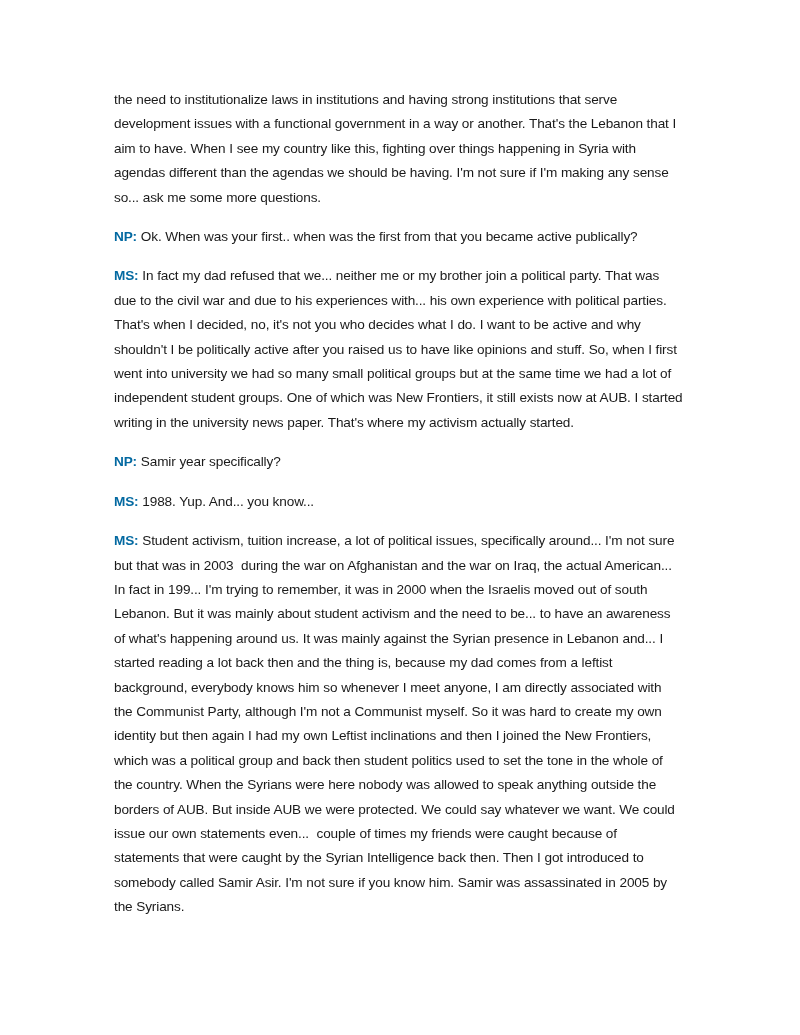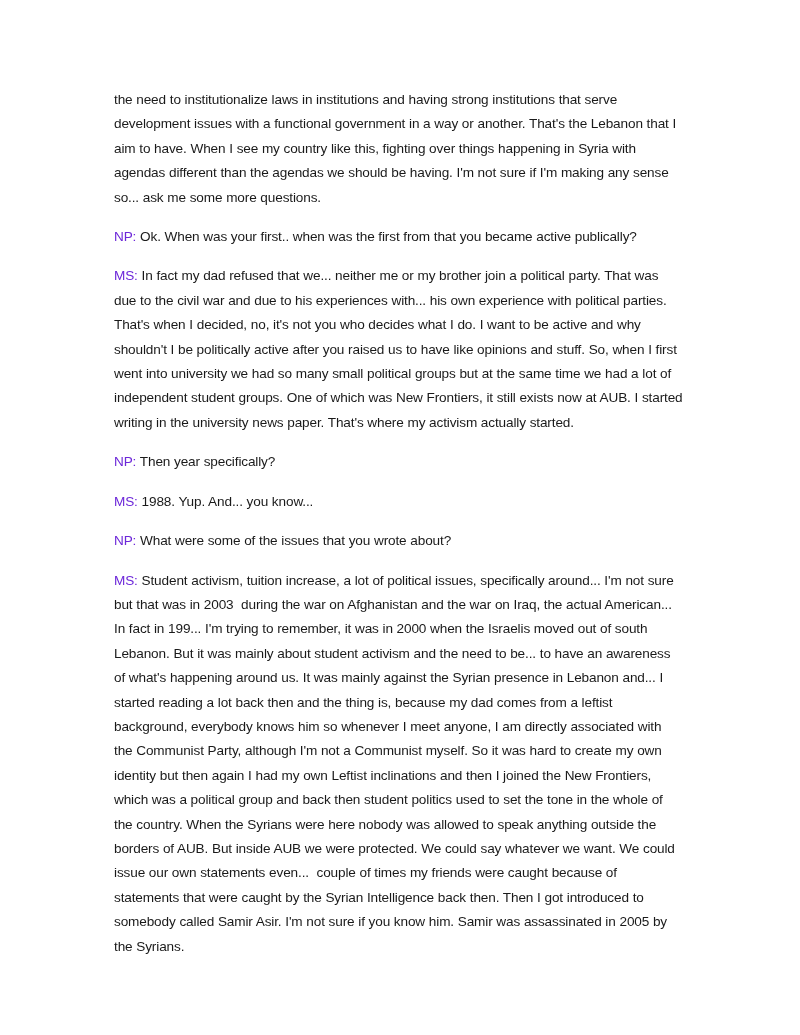--- a/index.html
+++ b/index.html
@@ -35,41 +35,40 @@
     text-align: left;
     color: #1a1a1a;
     letter-spacing: -0.01em;
     word-spacing: 0.01em;
     white-space: pre-wrap;
   }
   .para:last-child {
     margin-bottom: 0;
   }
   .speaker {
-    font-weight: normal;
-    color: #6d28d9;
+    font-weight: bold;
+    color: #0369a1;
   }
   .body-text {
     font-weight: normal;
   }
 </style>
 </head>
 <body>
 
 <div class="page">
   <div class="transcript">
 
     <p class="para"><span class="speaker"></span><span class="body-text">the need to institutionalize laws in institutions and having strong institutions that serve development issues with a functional government in a way or another. That's the Lebanon that I aim to have. When I see my country like this, fighting over things happening in Syria with agendas different than the agendas we should be having. I'm not sure if I'm making any sense so... ask me some more questions.</span></p>
 
     <p class="para"><span class="speaker">NP:</span><span class="body-text"> Ok. When was your first.. when was the first from that you became active publically?</span></p>
 
     <p class="para"><span class="speaker">MS:</span><span class="body-text"> In fact my dad refused that we... neither me or my brother join a political party. That was due to the civil war and due to his experiences with... his own experience with political parties. That's when I decided, no, it's not you who decides what I do. I want to be active and why shouldn't I be politically active after you raised us to have like opinions and stuff. So, when I first went into university we had so many small political groups but at the same time we had a lot of independent student groups. One of which was New Frontiers, it still exists now at AUB. I started writing in the university news paper. That's where my activism actually started.</span></p>
 
-    <p class="para"><span class="speaker">NP:</span><span class="body-text"> Then year specifically?</span></p>
+    <p class="para"><span class="speaker">NP:</span><span class="body-text"> Samir year specifically?</span></p>
 
     <p class="para"><span class="speaker">MS:</span><span class="body-text"> 1988. Yup. And... you know...</span></p>
 
-    <p class="para"><span class="speaker">NP:</span><span class="body-text"> What were some of the issues that you wrote about?</span></p>
 
     <p class="para"><span class="speaker">MS:</span><span class="body-text"> Student activism, tuition increase, a lot of political issues, specifically around... I'm not sure but that was in 2003  during the war on Afghanistan and the war on Iraq, the actual American... In fact in 199... I'm trying to remember, it was in 2000 when the Israelis moved out of south Lebanon. But it was mainly about student activism and the need to be... to have an awareness of what's happening around us. It was mainly against the Syrian presence in Lebanon and... I started reading a lot back then and the thing is, because my dad comes from a leftist background, everybody knows him so whenever I meet anyone, I am directly associated with the Communist Party, although I'm not a Communist myself. So it was hard to create my own identity but then again I had my own Leftist inclinations and then I joined the New Frontiers, which was a political group and back then student politics used to set the tone in the whole of the country. When the Syrians were here nobody was allowed to speak anything outside the borders of AUB. But inside AUB we were protected. We could say whatever we want. We could issue our own statements even...  couple of times my friends were caught because of statements that were caught by the Syrian Intelligence back then. Then I got introduced to somebody called Samir Asir. I'm not sure if you know him. Samir was assassinated in 2005 by the Syrians.</span></p>
 
   </div>
 </div>
 
 </body></html>

